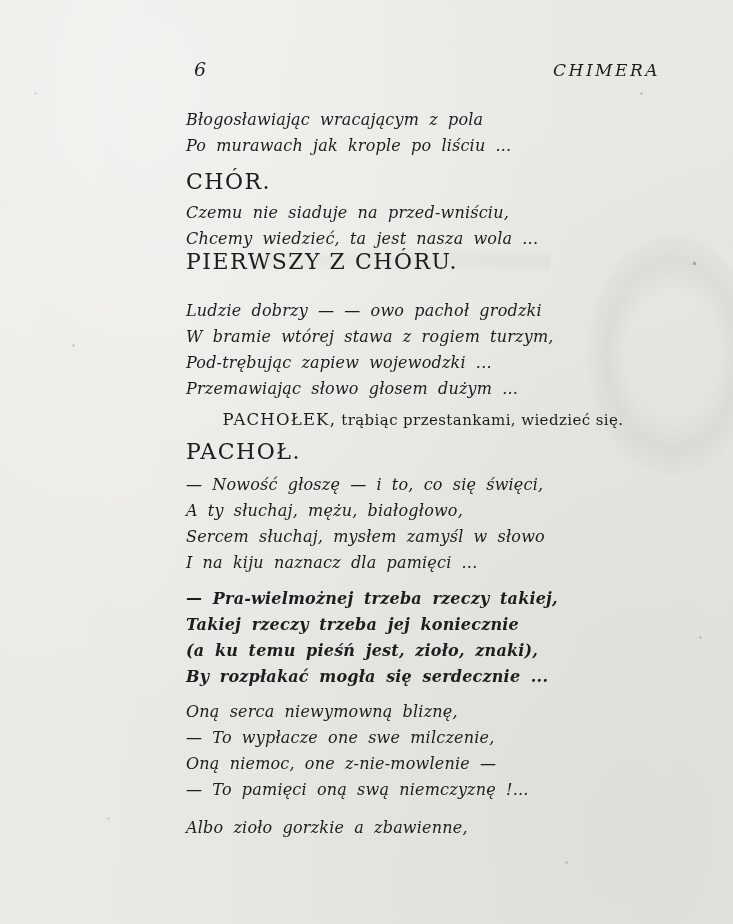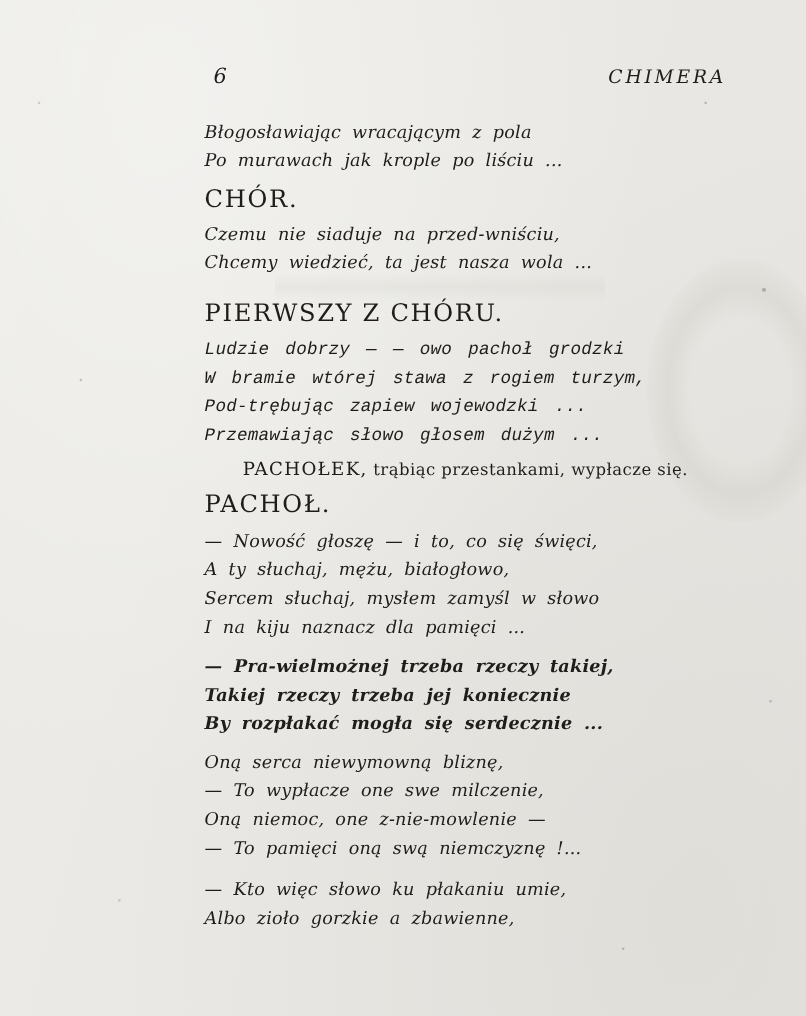--- a/index.html
+++ b/index.html
@@ -96,36 +96,36 @@
     font-style: italic;
     font-size: 16px;
     line-height: 26px;
     word-spacing: 0.30em;
     white-space: nowrap;
     letter-spacing: 0.2px;
   }
 
   .vg-open      { margin-top: 27px; }
   .vg-chor      { margin-top: 8px; }
-  .vg-pierwszy  { margin-top: 9px; font-family: Liberation Mono, monospace; }
+  .vg-pierwszy  { margin-top: 26px; }
   .vg-s1        { margin-top: 10px; }
   .vg-s2        { margin-top: 10px; font-weight: bold; }
   .vg-s3        { margin-top: 9px; }
   .vg-s4        { margin-top: 12px; }
 
   .speaker-heading {
     margin: 0;
     margin-top: 13px;
     text-align: left;
     font-size: 22px;
     font-weight: normal;
     letter-spacing: 1.5px;
     line-height: 20px;
   }
-  .sh-pierwszy { margin-top: 24px; }
+  .sh-pierwszy { margin-top: 0; }
   .sh-pachol   { margin-top: 12px; }
 
   .stage-direction {
     margin: 0;
     margin-top: 8px;
     text-align: center;
     line-height: 20px;
     white-space: nowrap;
   }
   .stage-direction .speaker {
@@ -167,43 +167,43 @@
 
     <h3 class="speaker-heading sh-pierwszy">PIERWSZY Z CHÓRU.</h3>
 
     <div class="verse-group vg-pierwszy">
       <p>Ludzie dobrzy — — owo pachoł grodzki</p>
       <p>W bramie wtórej stawa z rogiem turzym,</p>
       <p>Pod-trębując zapiew wojewodzki ...</p>
       <p>Przemawiając słowo głosem dużym ...</p>
     </div>
 
-    <p class="stage-direction"><span class="speaker">PACHOŁEK,</span><span class="action"> trąbiąc przestankami, wypłacze się.</span></p>
+    <p class="stage-direction"><span class="speaker">PACHOŁEK,</span><span class="action"> trąbiąc przestankami, wiedzieć się.</span></p>
 
     <h3 class="speaker-heading sh-pachol">PACHOŁ.</h3>
 
     <div class="verse-group vg-s1">
       <p>— Nowość głoszę — i to, co się święci,</p>
       <p>A ty słuchaj, mężu, białogłowo,</p>
       <p>Sercem słuchaj, mysłem zamyśl w słowo</p>
       <p>I na kiju naznacz dla pamięci ...</p>
     </div>
 
     <div class="verse-group vg-s2">
       <p>— Pra-wielmożnej trzeba rzeczy takiej,</p>
       <p>Takiej rzeczy trzeba jej koniecznie</p>
+      <p>(a ku temu pieśń jest, zioło, znaki),</p>
       <p>By rozpłakać mogła się serdecznie ...</p>
     </div>
 
     <div class="verse-group vg-s3">
       <p>Oną serca niewymowną bliznę,</p>
       <p>— To wypłacze one swe milczenie,</p>
       <p>Oną niemoc, one z-nie-mowlenie —</p>
       <p>— To pamięci oną swą niemczyznę !...</p>
     </div>
 
     <div class="verse-group vg-s4">
-      <p>— Kto więc słowo ku płakaniu umie,</p>
       <p>Albo zioło gorzkie a zbawienne,</p>
     </div>
 
   </div>
 </div>
 
 </body></html>

